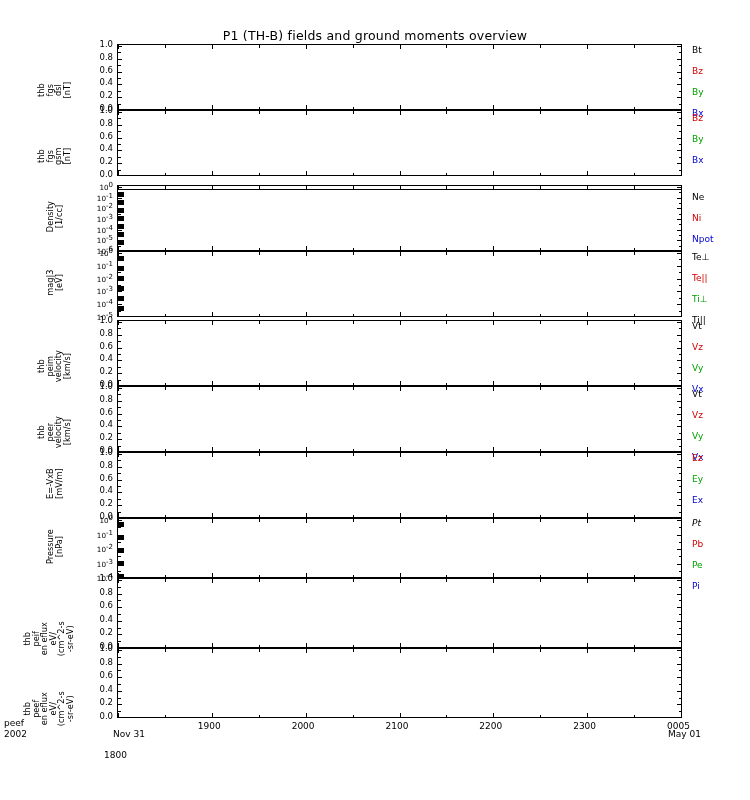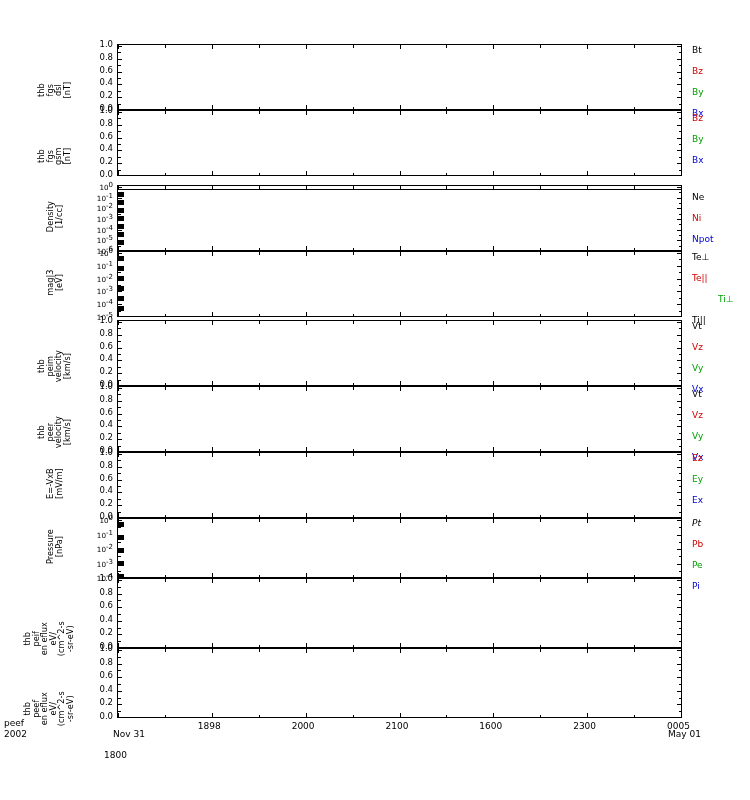--- a/index.html
+++ b/index.html
@@ -47,20 +47,21 @@
   .corner{position:absolute;font-size:9px;color:#000;line-height:11px;white-space:nowrap;}
 
   .dataline{position:absolute;left:0;right:0;height:1px;background:#000;}
   .blob{position:absolute;background:#000;}
 </style>
 </head>
 <body>
 
 <div id="root">
 
+  <div class="title">P1 (TH-B) fields and ground moments overview</div>
 
   <div class="panel" id="p0" style="top:44px;height:66px;">
     <div class="inner">
         <div class="tick-x " style="left: 0px;"></div>
         <div class="tick-x top" style="left: 0px;"></div>
         <div class="tick-x  minor" style="left: 46.9167px;"></div>
         <div class="tick-x top minor" style="left: 46.9167px;"></div>
         <div class="tick-x " style="left: 93.8333px;"></div>
         <div class="tick-x top" style="left: 93.8333px;"></div>
         <div class="tick-x  minor" style="left: 140.75px;"></div>
@@ -689,45 +690,45 @@
       <div class="legend" style="top: 87px; color: rgb(0, 160, 0);">By</div>
       <div class="legend" style="top: 108px; color: rgb(0, 0, 208);">Bx</div>
       <div class="legend" style="top: 113px; color: rgb(208, 0, 0);">Bz</div>
       <div class="legend" style="top: 134px; color: rgb(0, 160, 0);">By</div>
       <div class="legend" style="top: 155px; color: rgb(0, 0, 208);">Bx</div>
       <div class="legend" style="top: 192px; color: rgb(0, 0, 0);">Ne</div>
       <div class="legend" style="top: 213px; color: rgb(208, 0, 0);">Ni</div>
       <div class="legend" style="top: 234px; color: rgb(0, 0, 208);">Npot</div>
       <div class="legend" style="top: 252px; color: rgb(0, 0, 0);">Te⊥</div>
       <div class="legend" style="top: 273px; color: rgb(208, 0, 0);">Te||</div>
-      <div class="legend" style="top: 294px; color: rgb(0, 160, 0); margin-left: 26px;">Ti⊥</div>
+      <div class="legend" style="top: 294px; color: rgb(0, 160, 0);">Ti⊥</div>
       <div class="legend" style="top: 315px; color: rgb(0, 0, 0);">Ti||</div>
       <div class="legend" style="top: 321px; color: rgb(0, 0, 0);">Vt</div>
       <div class="legend" style="top: 342px; color: rgb(208, 0, 0);">Vz</div>
       <div class="legend" style="top: 363px; color: rgb(0, 160, 0);">Vy</div>
       <div class="legend" style="top: 384px; color: rgb(0, 0, 208);">Vx</div>
       <div class="legend" style="top: 389px; color: rgb(0, 0, 0);">Vt</div>
       <div class="legend" style="top: 410px; color: rgb(208, 0, 0);">Vz</div>
       <div class="legend" style="top: 431px; color: rgb(0, 160, 0);">Vy</div>
       <div class="legend" style="top: 452px; color: rgb(0, 0, 208);">Vx</div>
       <div class="legend" style="top: 453px; color: rgb(208, 0, 0);">Ez</div>
       <div class="legend" style="top: 474px; color: rgb(0, 160, 0);">Ey</div>
       <div class="legend" style="top: 495px; color: rgb(0, 0, 208);">Ex</div>
       <div class="legend" style="top: 518px; color: rgb(0, 0, 0); font-style: italic;">Pt</div>
       <div class="legend" style="top: 539px; color: rgb(208, 0, 0);">Pb</div>
       <div class="legend" style="top: 560px; color: rgb(0, 160, 0);">Pe</div>
       <div class="legend" style="top: 581px; color: rgb(0, 0, 208);">Pi</div>
     </div>
 
   <div id="xticks">
       <div class="xlab" style="left: 104px; top: 750px;">1800</div>
-      <div class="xlab" style="left: 197.833px; top: 721px;">1898</div>
+      <div class="xlab" style="left: 197.833px; top: 721px;">1900</div>
       <div class="xlab" style="left: 291.667px; top: 721px;">2000</div>
       <div class="xlab" style="left: 385.5px; top: 721px;">2100</div>
-      <div class="xlab" style="left: 479.333px; top: 721px;">1600</div>
+      <div class="xlab" style="left: 479.333px; top: 721px;">2200</div>
       <div class="xlab" style="left: 573.167px; top: 721px;">2300</div>
       <div class="xlab" style="left: 667px; top: 721px;">0005</div>
     </div>
 
   <div class="corner" style="left:4px;top:718px;">
     <span>peef</span><br>
     <span>2002</span>
   </div>
   <div class="xlab" style="left:113px;top:729px;">Nov 31</div>
   <div class="xlab" style="left:668px;top:729px;">May 01</div>

